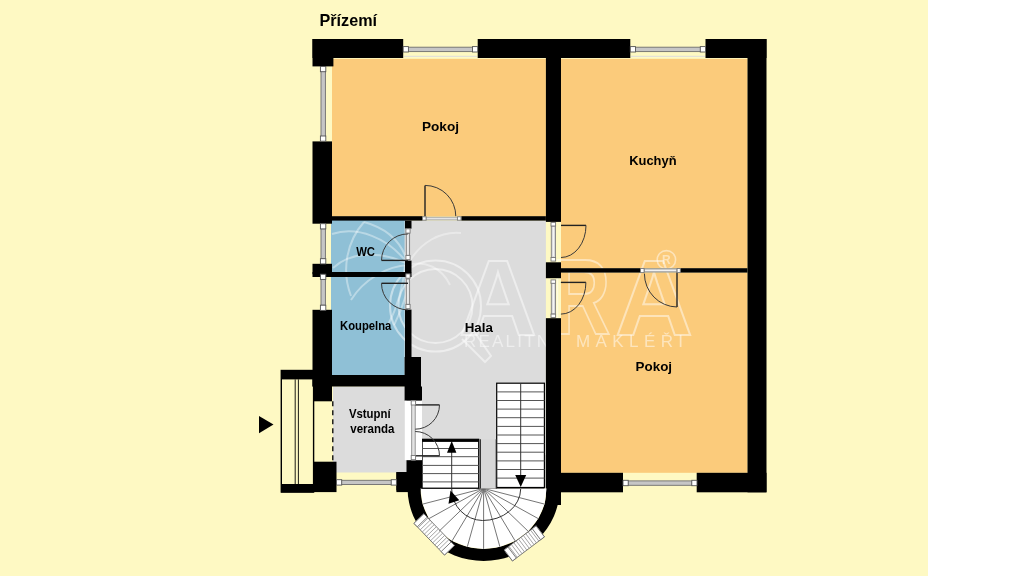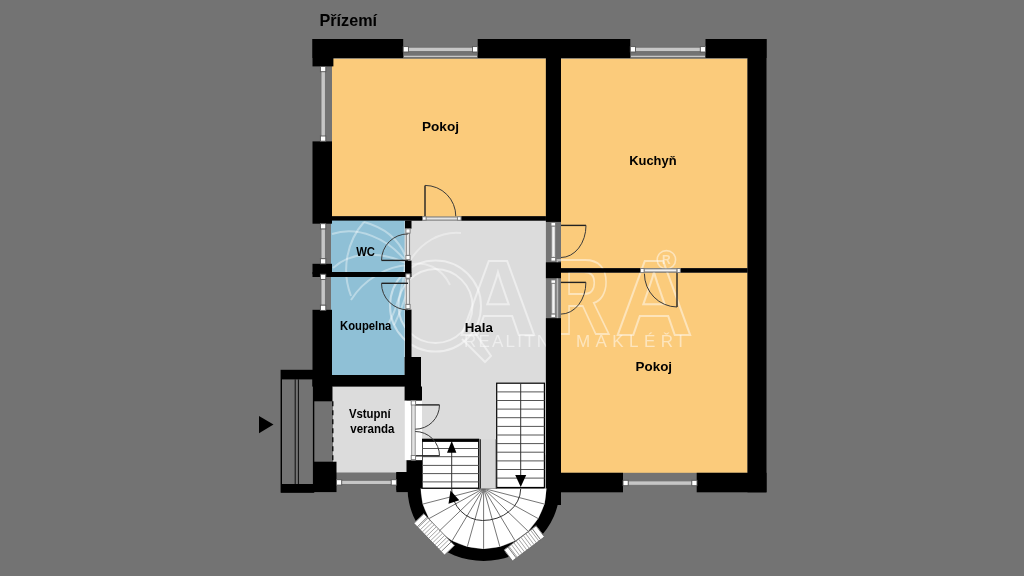--- a/index.html
+++ b/index.html
@@ -1,16 +1,16 @@
 <!DOCTYPE html>
 <html><head>
 <meta charset="utf-8">
 <style>
   html,body{margin:0;padding:0;background:#ffffff;}
-  .page{width:1024px;height:576px;position:relative;overflow:hidden;background:#737373;
+  .page{width:928px;height:576px;position:relative;overflow:hidden;background:#fef9c3;
         font-family:"Liberation Sans", sans-serif;}
   svg{position:absolute;left:0;top:0;}
   text{font-family:"Liberation Sans", sans-serif;}
 </style>
 </head>
 <body>
 <div class="page">
 <svg width="1024" height="576" viewBox="0 0 1024 576">
 
 <text x="319.5" y="26" font-size="17" font-weight="bold" fill="#000" textLength="57.5" lengthAdjust="spacingAndGlyphs">Přízemí</text>

